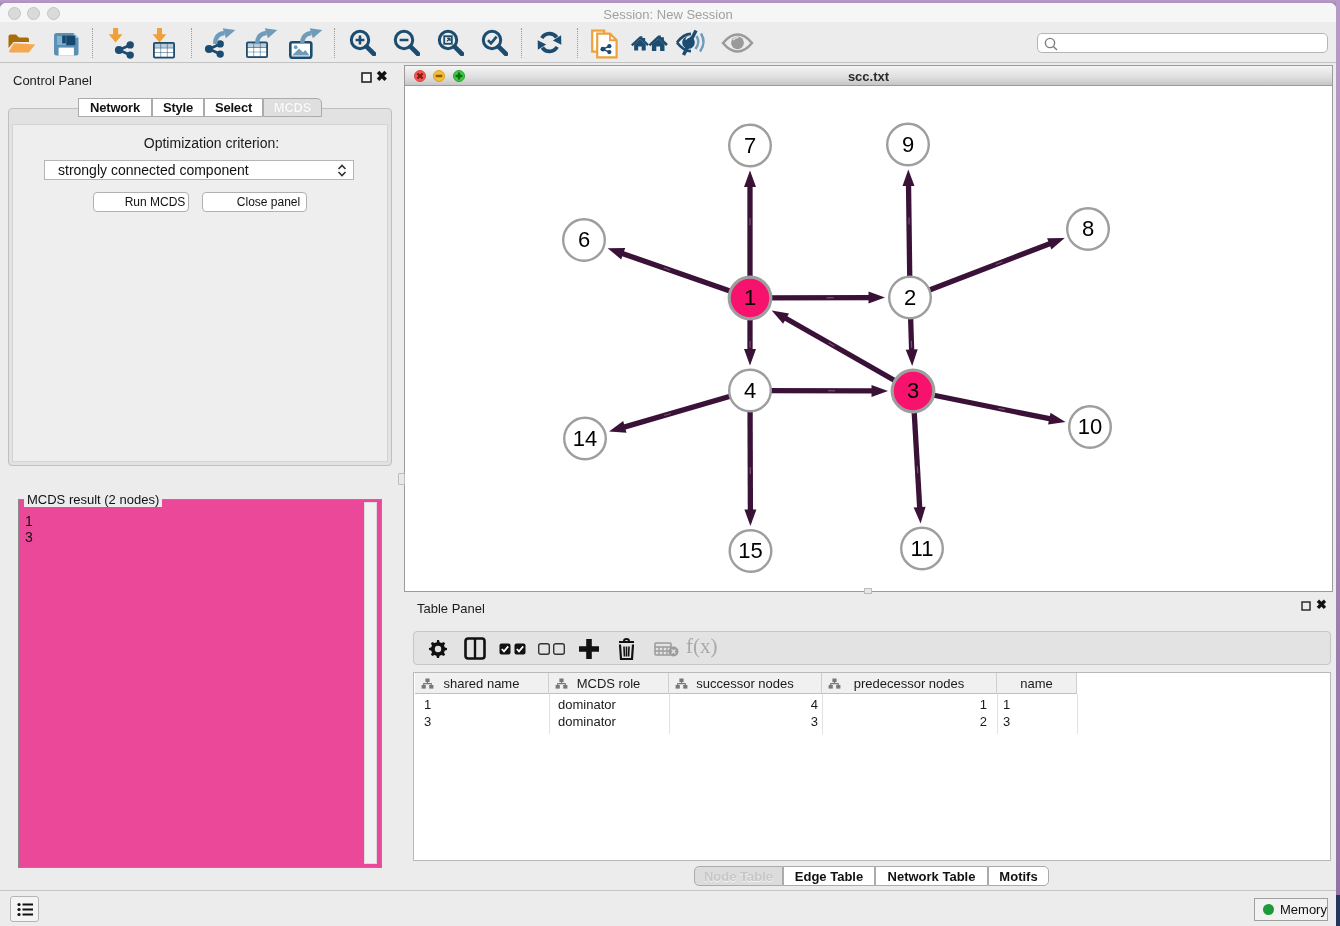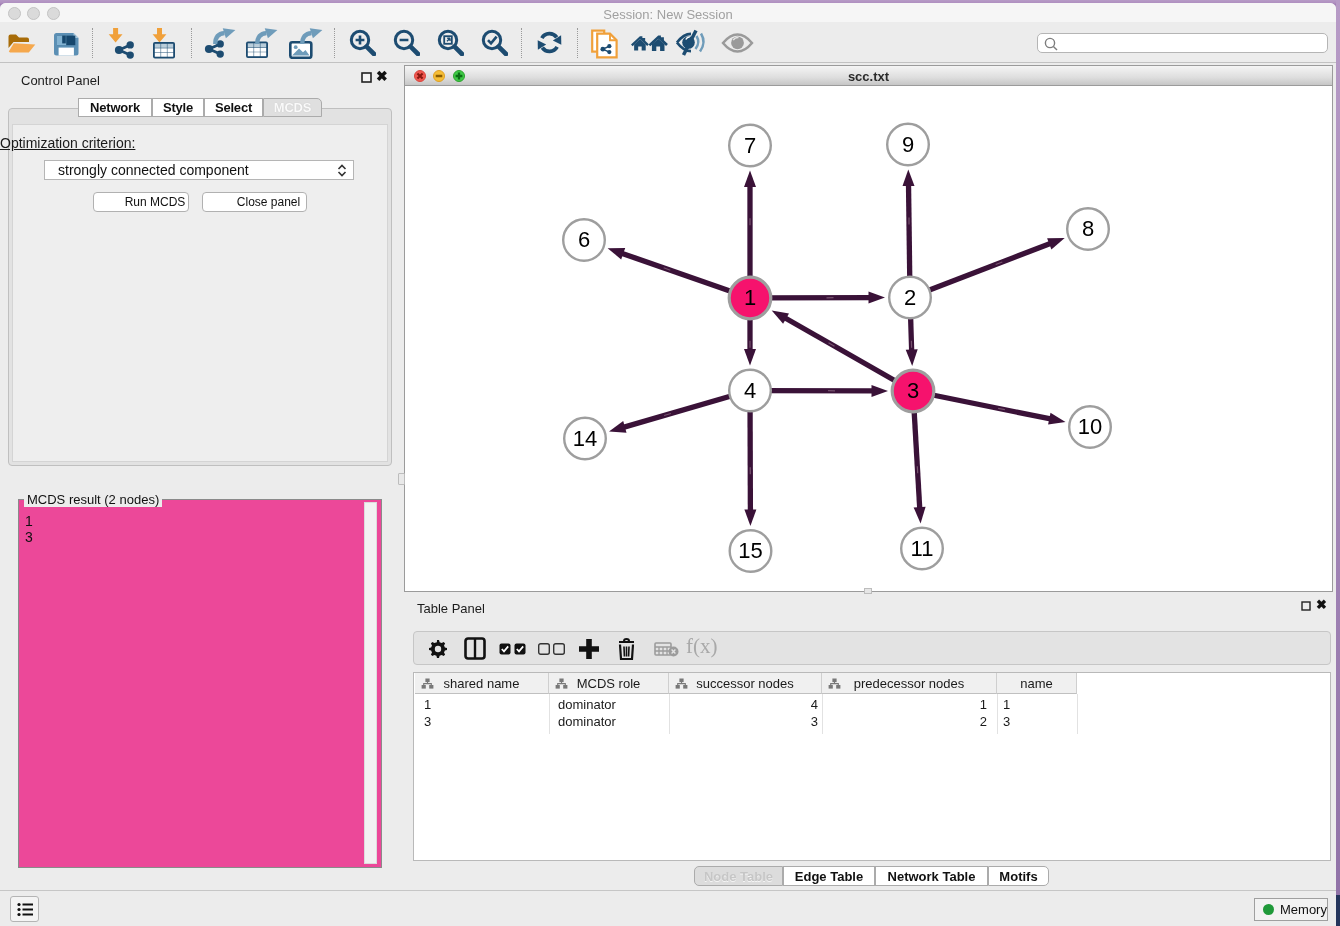--- a/index.html
+++ b/index.html
@@ -7,21 +7,21 @@
 body { background:#b295c2; font-family:"Liberation Sans", sans-serif; }
 #app { position:absolute; left:0; top:3px; width:1336px; height:923px; background:#ececec; border-radius:6px 6px 0 0; overflow:hidden; }
 .abs { position:absolute; }
 #titlebar { position:absolute; left:0; top:0; width:1336px; height:19px; background:#f6f6f6; }
 .tl { position:absolute; top:4px; width:13px; height:13px; border-radius:50%; background:#dadada; border:1px solid #c3c3c3; }
 #apptitle { position:absolute; top:4px; left:0; width:1336px; text-align:center; font-size:13px; color:#a0a0a0; }
 #toolbar { position:absolute; left:0; top:19px; width:1336px; height:41px; background:#ececec; border-bottom:1px solid #c2c2c2; }
 .tsep { position:absolute; top:6px; height:30px; width:0; border-left:1px dotted #9a9a9a; }
 #searchbox { position:absolute; left:1037px; top:11px; width:291px; height:20px; background:#fff; border:1px solid #b5b5b5; border-radius:5px; }
 #cpanel { position:absolute; left:0; top:60px; width:404px; height:827px; background:#ececec; }
-#cpheader { position:absolute; left:13px; top:10px; font-size:13px; color:#1c1c1c;margin-left:8px; }
+#cpheader { position:absolute; left:13px; top:10px; font-size:13px; color:#1c1c1c; }
 .tabrow { position:absolute; top:35px; height:19px; font-size:13px; color:#111; }
 .tab { position:absolute; top:0; height:19px; background:#fff; border:1px solid #ababab; text-align:center; line-height:18px; font-weight:700; letter-spacing:-0.2px; }
 #cpbox { position:absolute; left:8px; top:45px; width:384px; height:358px; background:#e2e2e2; border:1px solid #bfbfbf; border-radius:4px; }
 #cpinner { position:absolute; left:3px; top:15px; width:376px; height:338px; background:#eeeeee; border:1px solid #d4d4d4; }
 .btn { position:absolute; background:#fff; border:1px solid #b1b1b1; border-radius:4px; font-size:12px; text-align:center; color:#111;padding-left:28px; }
 #mcdsbox { position:absolute; left:18px; top:436px; width:364px; height:369px; background:#ec4899; border:1px solid #8a8a8a;text-align:center; }
 #mcdslegend { position:absolute; left:5px; top:-8px; background:#ececec; font-size:13px; color:#111; padding:0 3px; }
 #netwin { position:absolute; left:404px; top:62px; width:929px; height:527px; background:#fff; border:1px solid #9b9b9b; }
 #nettitle { position:absolute; left:0; top:0; width:927px; height:20px; background:linear-gradient(#f5f5f5,#dedede 60%,#c6c6c6); border-bottom:1px solid #9b9b9b; }
 .mac { position:absolute; top:4px; width:12px; height:12px; border-radius:50%; }
@@ -214,21 +214,21 @@
       <div class="abs" style="left:376px; top:5px; font-size:14px; font-weight:700; color:#111;">✖</div>
     <div id="cpbox">
         <div id="cpinner"></div>
       </div>
     <div class="tabrow">
       <div class="tab" style="left:78px; width:74px;">Network</div>
       <div class="tab" style="left:152px; width:52px;">Style</div>
       <div class="tab" style="left:204px; width:59px;">Select</div>
       <div class="tab" style="left:263px; width:59px; background:#dfdfdf; color:#fafafa; border-radius:0 5px 0 0; text-shadow:0 0 1px #bbb;">MCDS</div>
     </div>
-    <div class="abs" style="left:0; top:72px; width:423px; text-align:left; font-size:14px; color:#1a1a1a;text-decoration:underline;">Optimization criterion:</div>
+    <div class="abs" style="left:0; top:72px; width:423px; text-align:center; font-size:14px; color:#1a1a1a;">Optimization criterion:</div>
     <div class="abs" style="left:44px; top:97px; width:310px; height:20px; background:#fff; border:1px solid #b5b5b5; border-radius:0; font-size:14px; color:#111; line-height:18px; padding-left:13px;">strongly connected component<svg class="abs" style="left:291px;top:3px;" width="12" height="13" viewBox="0 0 12 13">
           <path d="M2.5 5 L6 1.5 L9.5 5" fill="none" stroke="#333" stroke-width="1.6"></path>
           <path d="M2.5 8 L6 11.5 L9.5 8" fill="none" stroke="#333" stroke-width="1.6"></path>
         </svg></div>
     <div class="btn" style="left:93px; top:129px; width:96px; height:20px; line-height:19px;">Run MCDS</div>
     <div class="btn" style="left:202px; top:129px; width:105px; height:20px; line-height:19px;">Close panel</div>
     <div id="mcdsbox">
       <div id="mcdslegend">MCDS result (2 nodes)</div>
       <div class="abs" style="left:6px; top:13px; font-size:14px; color:#111; line-height:16px;">1<br>3</div>
       <div class="abs" style="left:345px; top:2px; width:13px; height:362px; background:#f2f2f2; border:1px solid #dcdcdc;"></div>

